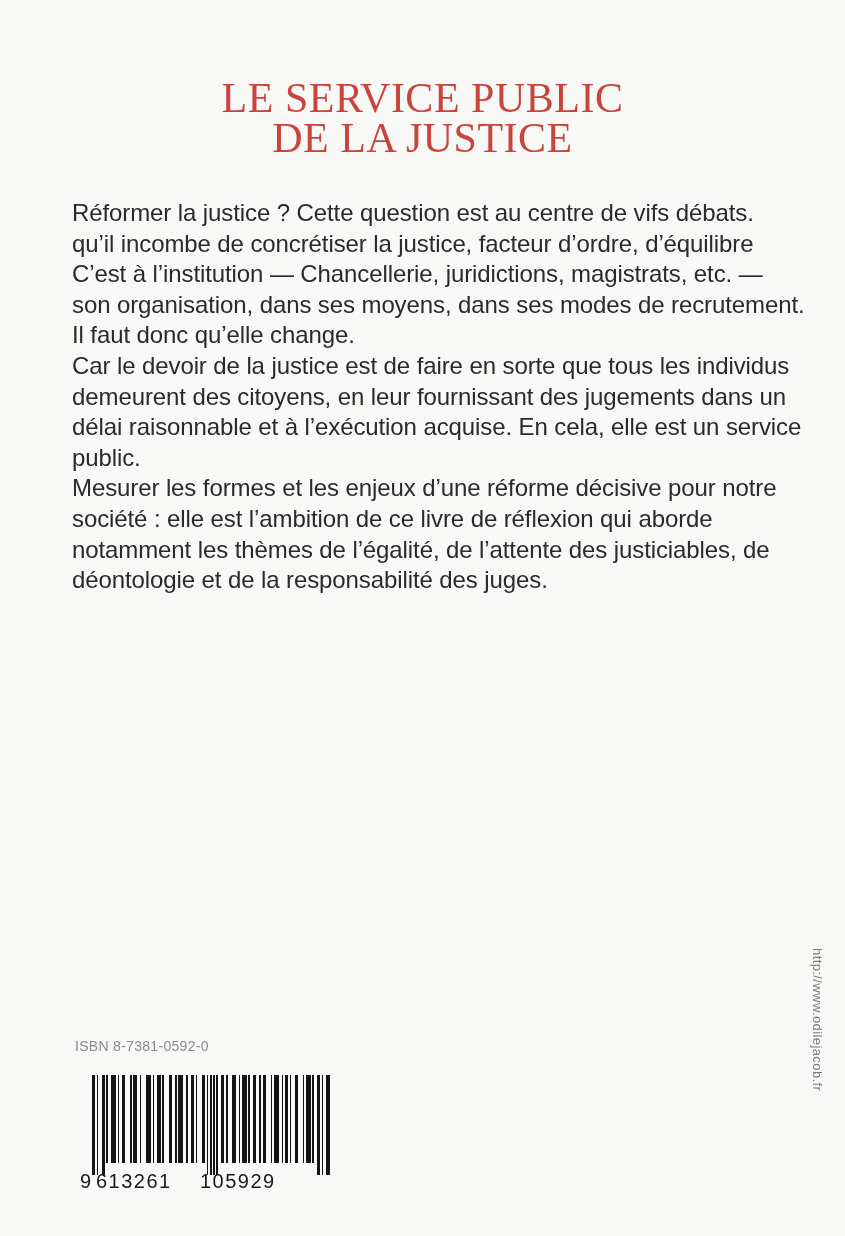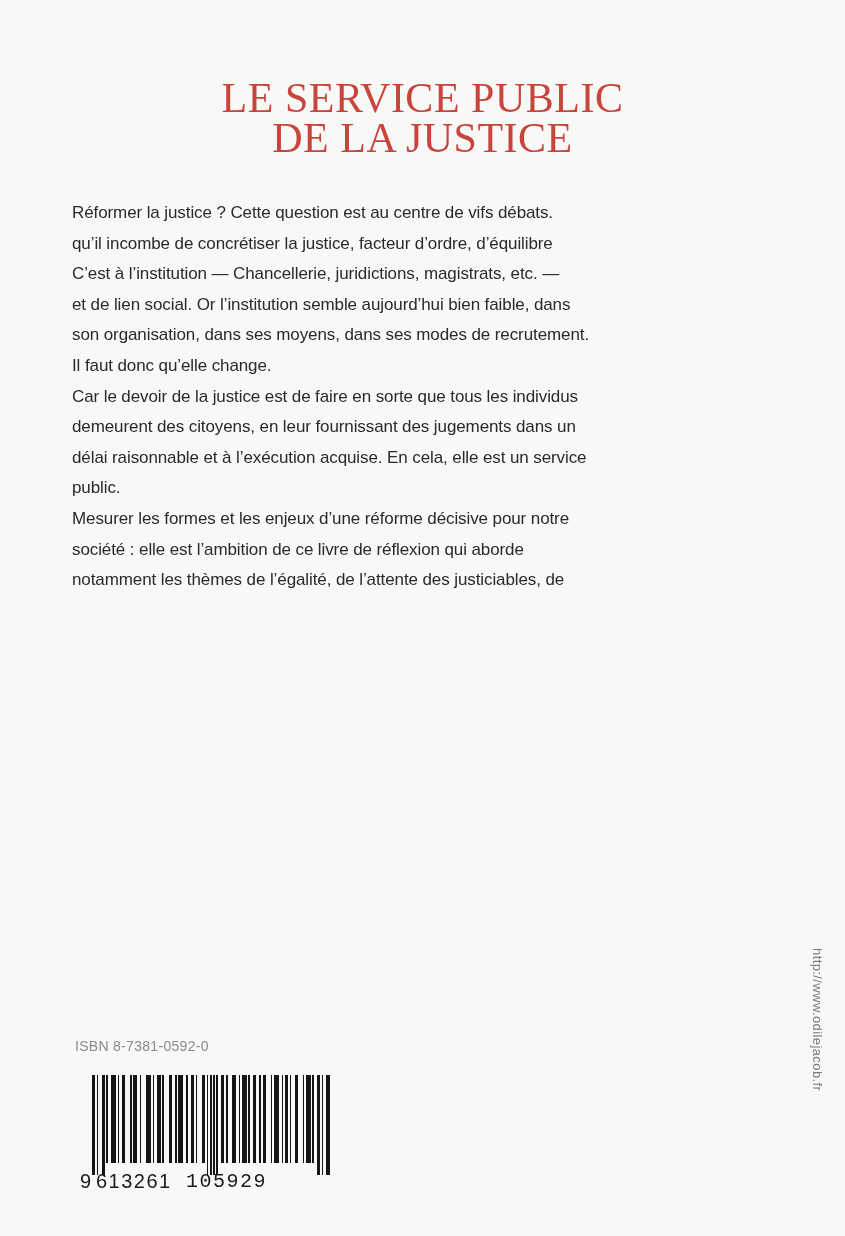--- a/index.html
+++ b/index.html
@@ -27,21 +27,21 @@
     }
     .title.l1 { top: 76px; }
     .title.l2 { top: 116px; }
 
     .body-text {
       position: absolute;
       left: 72px;
       top: 198px;
       width: 700px;
       font-family: "Liberation Sans", "DejaVu Sans", sans-serif;
-      font-size: 17px;
+      font-size: 24px;
       color: #2a2a2a;
       line-height: 30.6px;
       letter-spacing: -0.1px;
     }
     .body-text .line {
       white-space: nowrap;
       display: block;
       height: 30.6px;
     }
 
@@ -87,21 +87,21 @@
       top: 105px;
       width: 210px;
       font-family: "Liberation Sans", "DejaVu Sans", sans-serif;
       font-size: 20px;
       color: #1a1a1a;
       display: flex;
       letter-spacing: 1.5px;
     }
     .barcode-digits .first { width: 12px; }
     .barcode-digits .g1 { margin-left: 4px; width: 88px; }
-    .barcode-digits .g2 { margin-left: 2px; font-family: Liberation Mono, monospace; }
+    .barcode-digits .g2 { margin-left: 16px; }
 
     .website {
       position: absolute;
       left: 825px;
       top: 948px;
       transform-origin: 0 0;
       transform: rotate(90deg);
       font-family: "Liberation Sans", "DejaVu Sans", sans-serif;
       font-size: 13px;
       color: #7a7a7a;
@@ -114,30 +114,30 @@
 
 <div>
 
   <div class="title l1">LE SERVICE PUBLIC</div>
   <div class="title l2">DE LA JUSTICE</div>
 
   <div class="body-text">
     <span class="line">Réformer la justice ? Cette question est au centre de vifs débats.</span>
     <span class="line">qu’il incombe de concrétiser la justice, facteur d’ordre, d’équilibre</span>
     <span class="line">C’est à l’institution — Chancellerie, juridictions, magistrats, etc. —</span>
-    <span class="line">et de lien social. Or l’institution semble aujourd’hui bien faible, dans</span>
     <span class="line">son organisation, dans ses moyens, dans ses modes de recrutement.</span>
     <span class="line">Il faut donc qu’elle change.</span>
     <span class="line">Car le devoir de la justice est de faire en sorte que tous les individus</span>
     <span class="line">demeurent des citoyens, en leur fournissant des jugements dans un</span>
     <span class="line">délai raisonnable et à l’exécution acquise. En cela, elle est un service</span>
     <span class="line">public.</span>
     <span class="line">Mesurer les formes et les enjeux d’une réforme décisive pour notre</span>
     <span class="line">société : elle est l’ambition de ce livre de réflexion qui aborde</span>
     <span class="line">notamment les thèmes de l’égalité, de l’attente des justiciables, de</span>
+    <span class="line">déontologie et de la responsabilité des juges.</span>
   </div>
 
   <div class="isbn">ISBN 8-7381-0592-0</div>
 
   <div class="barcode-wrap">
     <div class="barcode" id="barcode-bars">
         <div class="bar guard" style="width: 3.2px;"></div>
         <div class="gap" style="width: 1.6px;"></div>
         <div class="bar guard" style="width: 1.6px;"></div>
         <div class="gap" style="width: 3.2px;"></div>

